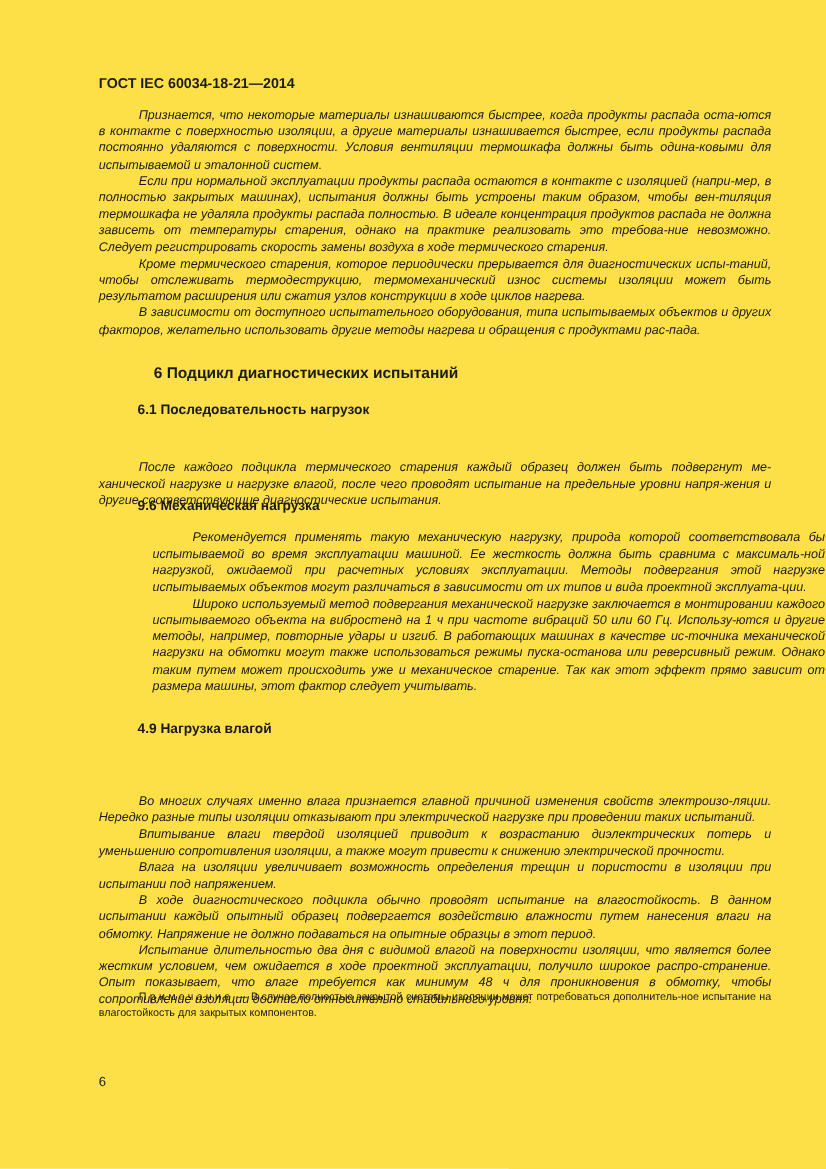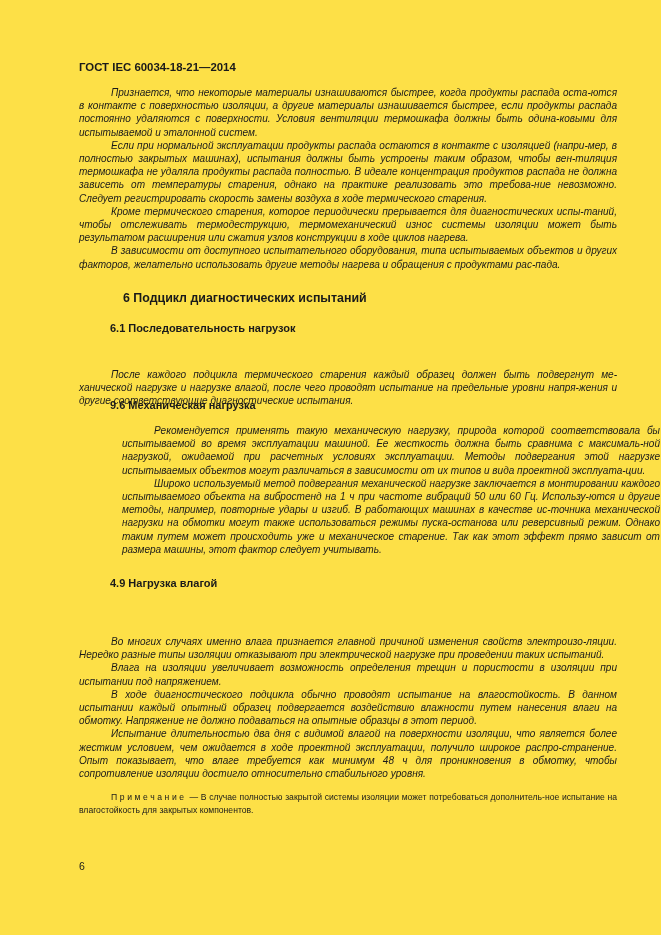--- a/index.html
+++ b/index.html
@@ -42,20 +42,21 @@
 
   <div class="body" style="top:424px;margin-left:43px;">
     <p>Рекомендуется применять такую механическую нагрузку, природа которой соответствовала бы испытываемой во время эксплуатации машиной. Ее жесткость должна быть сравнима с максималь-ной нагрузкой, ожидаемой при расчетных условиях эксплуатации. Методы подвергания этой нагрузке испытываемых объектов могут различаться в зависимости от их типов и вида проектной эксплуата-ции.</p>
     <p>Широко используемый метод подвергания механической нагрузке заключается в монтировании каждого испытываемого объекта на вибростенд на 1 ч при частоте вибраций 50 или 60 Гц. Использу-ются и другие методы, например, повторные удары и изгиб. В работающих машинах в качестве ис-точника механической нагрузки на обмотки могут также использоваться режимы пуска-останова или реверсивный режим. Однако таким путем может происходить уже и механическое старение. Так как этот эффект прямо зависит от размера машины, этот фактор следует учитывать.</p>
   </div>
 
   <div class="h2" style="top:577px;">4.9 Нагрузка влагой</div>
 
   <div class="body" style="top:603px;margin-top:32px;">
     <p>Во многих случаях именно влага признается главной причиной изменения свойств электроизо-ляции. Нередко разные типы изоляции отказывают при электрической нагрузке при проведении таких испытаний.</p>
+    <p>Впитывание влаги твердой изоляцией приводит к возрастанию диэлектрических потерь и уменьшению сопротивления изоляции, а также могут привести к снижению электрической прочности.</p>
     <p>Влага на изоляции увеличивает возможность определения трещин и пористости в изоляции при испытании под напряжением.</p>
     <p>В ходе диагностического подцикла обычно проводят испытание на влагостойкость. В данном испытании каждый опытный образец подвергается воздействию влажности путем нанесения влаги на обмотку. Напряжение не должно подаваться на опытные образцы в этот период.</p>
     <p>Испытание длительностью два дня с видимой влагой на поверхности изоляции, что является более жестким условием, чем ожидается в ходе проектной эксплуатации, получило широкое распро-странение. Опыт показывает, что влаге требуется как минимум 48 ч для проникновения в обмотку, чтобы сопротивление изоляции достигло относительно стабильного уровня.</p>
   </div>
 
   <div class="note" style="top:791px;">
     <p><span class="spaced">Примечание</span><span> — В случае полностью закрытой системы изоляции может потребоваться дополнитель-ное испытание на влагостойкость для закрытых компонентов.</span></p>
   </div>
 
   <div class="page-num">6</div>

